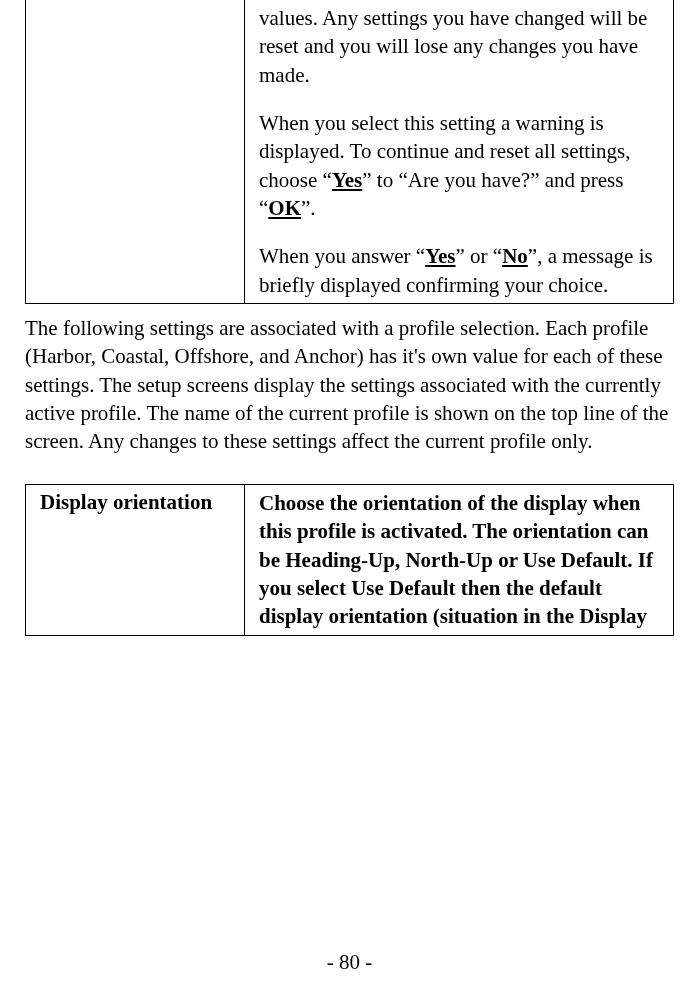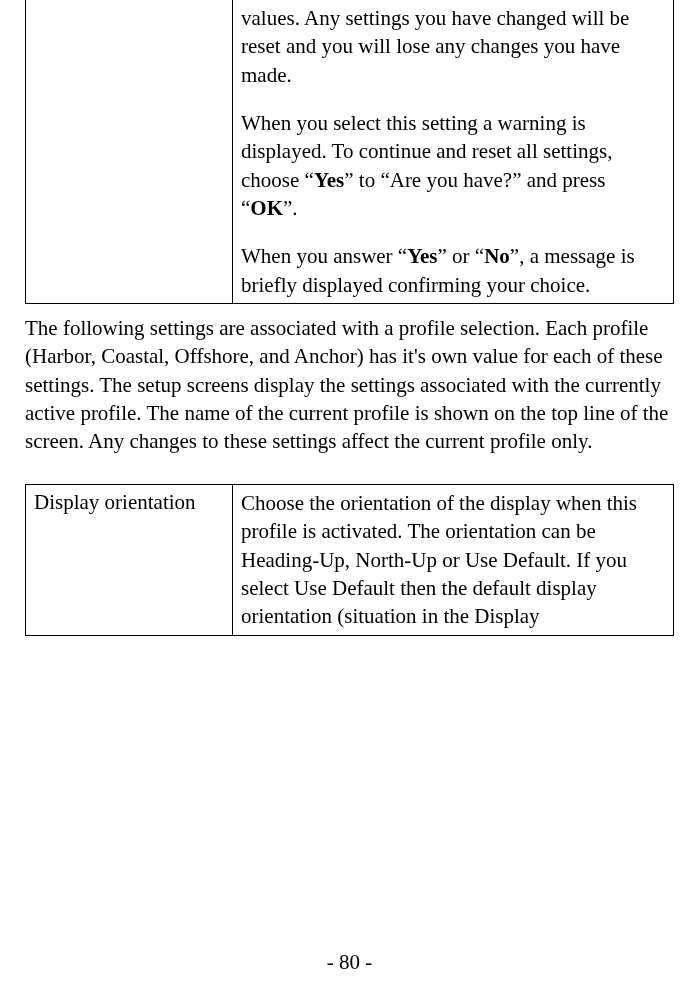--- a/index.html
+++ b/index.html
@@ -19,53 +19,54 @@
       padding: 0 25px;
       box-sizing: border-box;
     }
     table {
       border-collapse: collapse;
       width: 100%;
       margin-bottom: 10px;
     }
     td {
       border: 1px solid #000;
-      padding: 4px 8px;
+      padding: 4px 14px;
       vertical-align: top;
     }
     td.label-col {
       width: 190px;
     }
     td.desc-col {
       line-height: 1.35;
     }
     .section-title {
       font-weight: bold;
       font-style: italic;
       font-size: 22px;
       margin-top: 55px;
       margin-bottom: 12px;
     }
     .body-para {
       margin: 0 0 12px 0;
       line-height: 1.35;
     }
-    .bold { font-weight: bold; }
+    .bold { font-weight: bold; text-decoration: underline; }
     .page-num {
       position: absolute;
       bottom: 20px;
       width: 100%;
       text-align: center;
       left: 0;
       font-size: 21px;
     }
     .cell-block { margin-bottom: 20px; }
     .cell-block:last-child { margin-bottom: 0; }
     .table2-wrap {
       margin-top: 28px;
+      font-weight: bold;
     }
     .tbl1 td { border-top: none; }
   </style>
 </head>
 <body>
 
 <div class="page">
 
   <table class="tbl1">
     <tbody>

